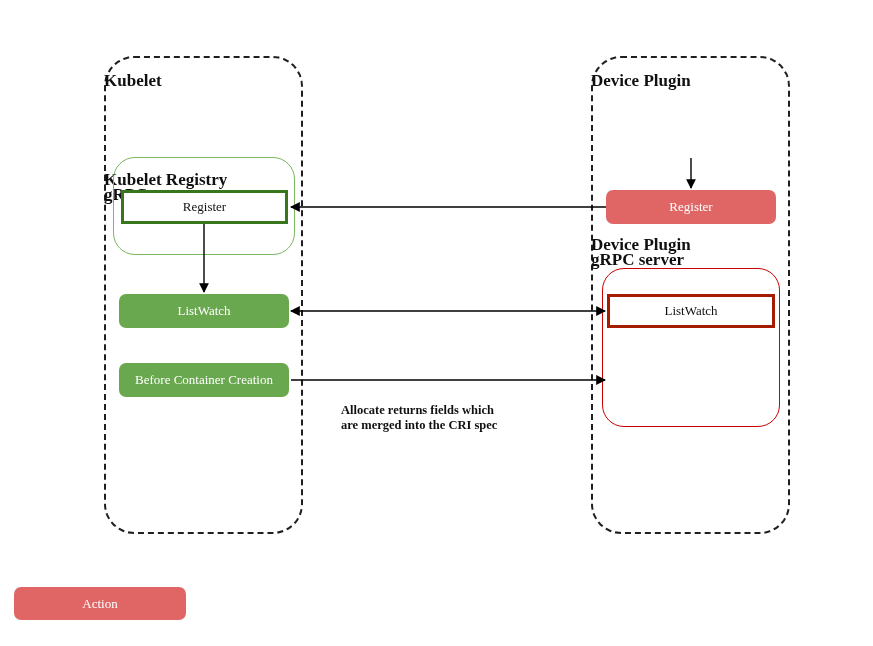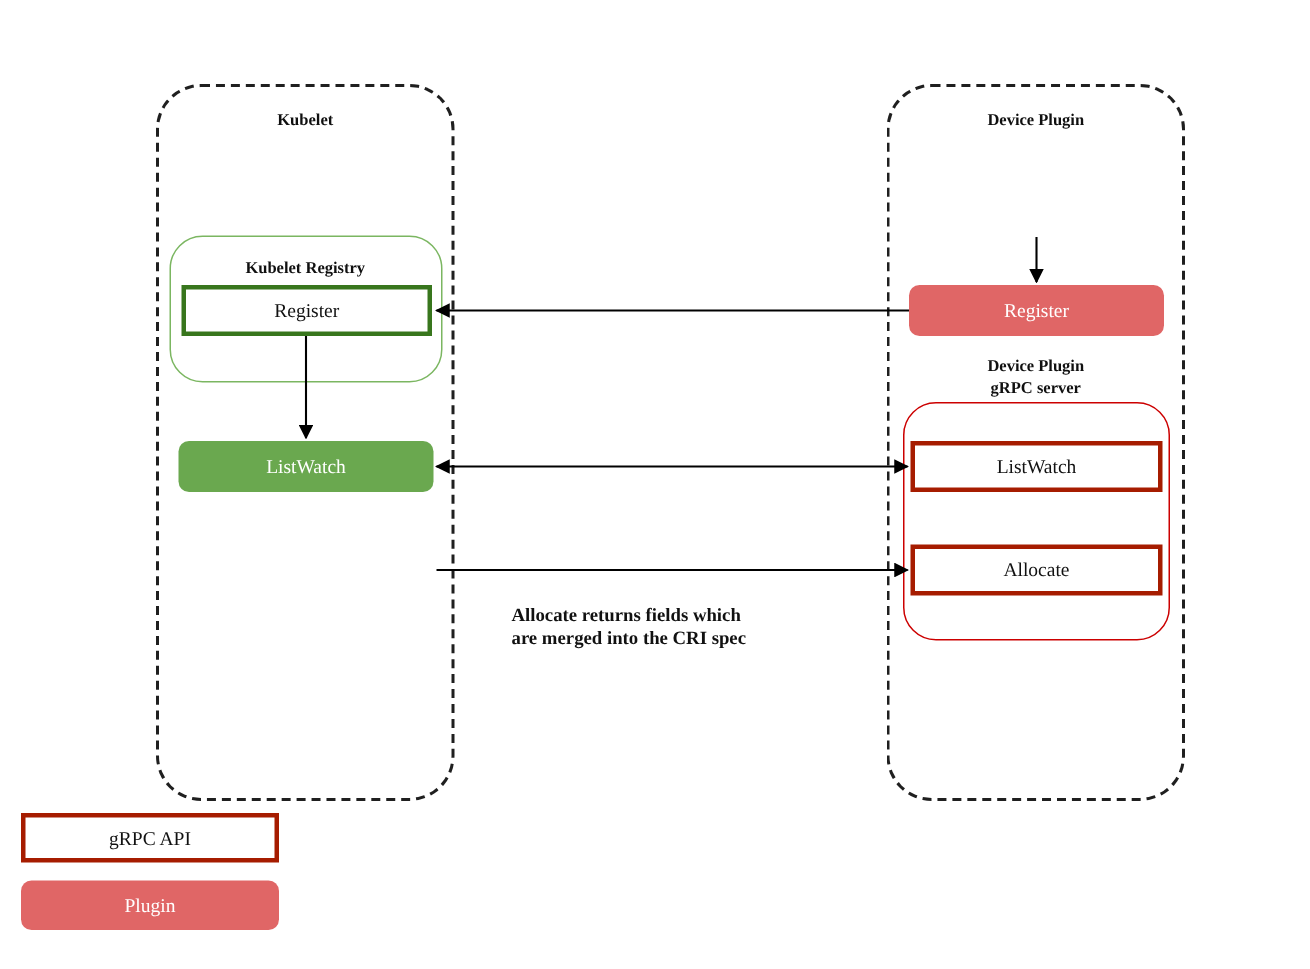--- a/index.html
+++ b/index.html
@@ -24,23 +24,23 @@
   .dashed-box {
     border: 2px dashed #1f1f1f;
     border-radius: 30px;
     background: transparent;
   }
 
   
   .caption {
     font-family: "Liberation Serif", "DejaVu Serif", serif;
     font-weight: bold;
-    font-size: 11px;
+    font-size: 17px;
     color: #101010;
-    text-align: center;
+    text-align: left;
     line-height: 15px;
     white-space: pre-line;
   }
 
   
   .server-group {
     border-radius: 22px;
     background: transparent;
   }
   .server-group.green { border: 1.6px solid #7bb661; }
@@ -120,44 +120,43 @@
 
   <div class="abs caption" style="left:104px; top:126px; width:199px;margin-top:46px;">Kubelet Registry
 gRPC server</div>
 
   <div class="abs server-group green" style="left:113px; top:157px; width:182px; height:98px;"></div>
 
   <div class="abs api-box green" style="left:121px; top:190px; width:167px; height:34px;">Register</div>
 
   <div class="abs action-box green" style="left:119px; top:294px; width:170px; height:34px;">ListWatch</div>
 
+  <div class="abs action-box green" style="left:119px; top:363px; width:170px; height:34px;">Before Container Creation</div>
 
   <div class="abs dashed-box" style="left:591px; top:56px; width:199px; height:478px;"></div>
 
   <div class="abs caption" style="left:591px; top:73px; width:199px;">Device Plugin</div>
 
 
   <div class="abs action-box red" style="left:606px; top:190px; width:170px; height:34px;">Register</div>
 
   <div class="abs caption" style="left:591px; top:237px; width:199px;">Device Plugin
 gRPC server</div>
 
   <div class="abs server-group red" style="left:602px; top:268px; width:178px; height:159px;"></div>
 
   <div class="abs api-box red" style="left:607px; top:294px; width:168px; height:34px;">ListWatch</div>
 
-  <div class="abs api-box red" style="left:607px; top:363px; width:168px; height:34px;">Allocate</div>
 
 
   <div class="abs annotation" style="left:341px; top:403px; width:220px;">Allocate returns fields which
 are merged into the CRI spec</div>
 
-  <div class="abs legend-api" style="left:14px; top:542px; width:172px; height:33px;">gRPC API</div>
 
-  <div class="abs legend-action" style="left:14px; top:587px; width:172px; height:33px;">Plugin</div>
+  <div class="abs legend-action" style="left:14px; top:587px; width:172px; height:33px;">Action</div>
 
   <svg id="connectors" viewBox="0 0 873 646">
     <defs>
       <marker id="arrowEnd" viewBox="0 0 10 10" refX="9" refY="5" markerWidth="7" markerHeight="7" orient="auto-start-reverse">
         <path d="M 0 0 L 10 5 L 0 10 z" fill="#000000"></path>
       </marker>
       <marker id="arrowStart" viewBox="0 0 10 10" refX="9" refY="5" markerWidth="7" markerHeight="7" orient="auto-start-reverse">
         <path d="M 0 0 L 10 5 L 0 10 z" fill="#000000"></path>
       </marker>
     </defs>

